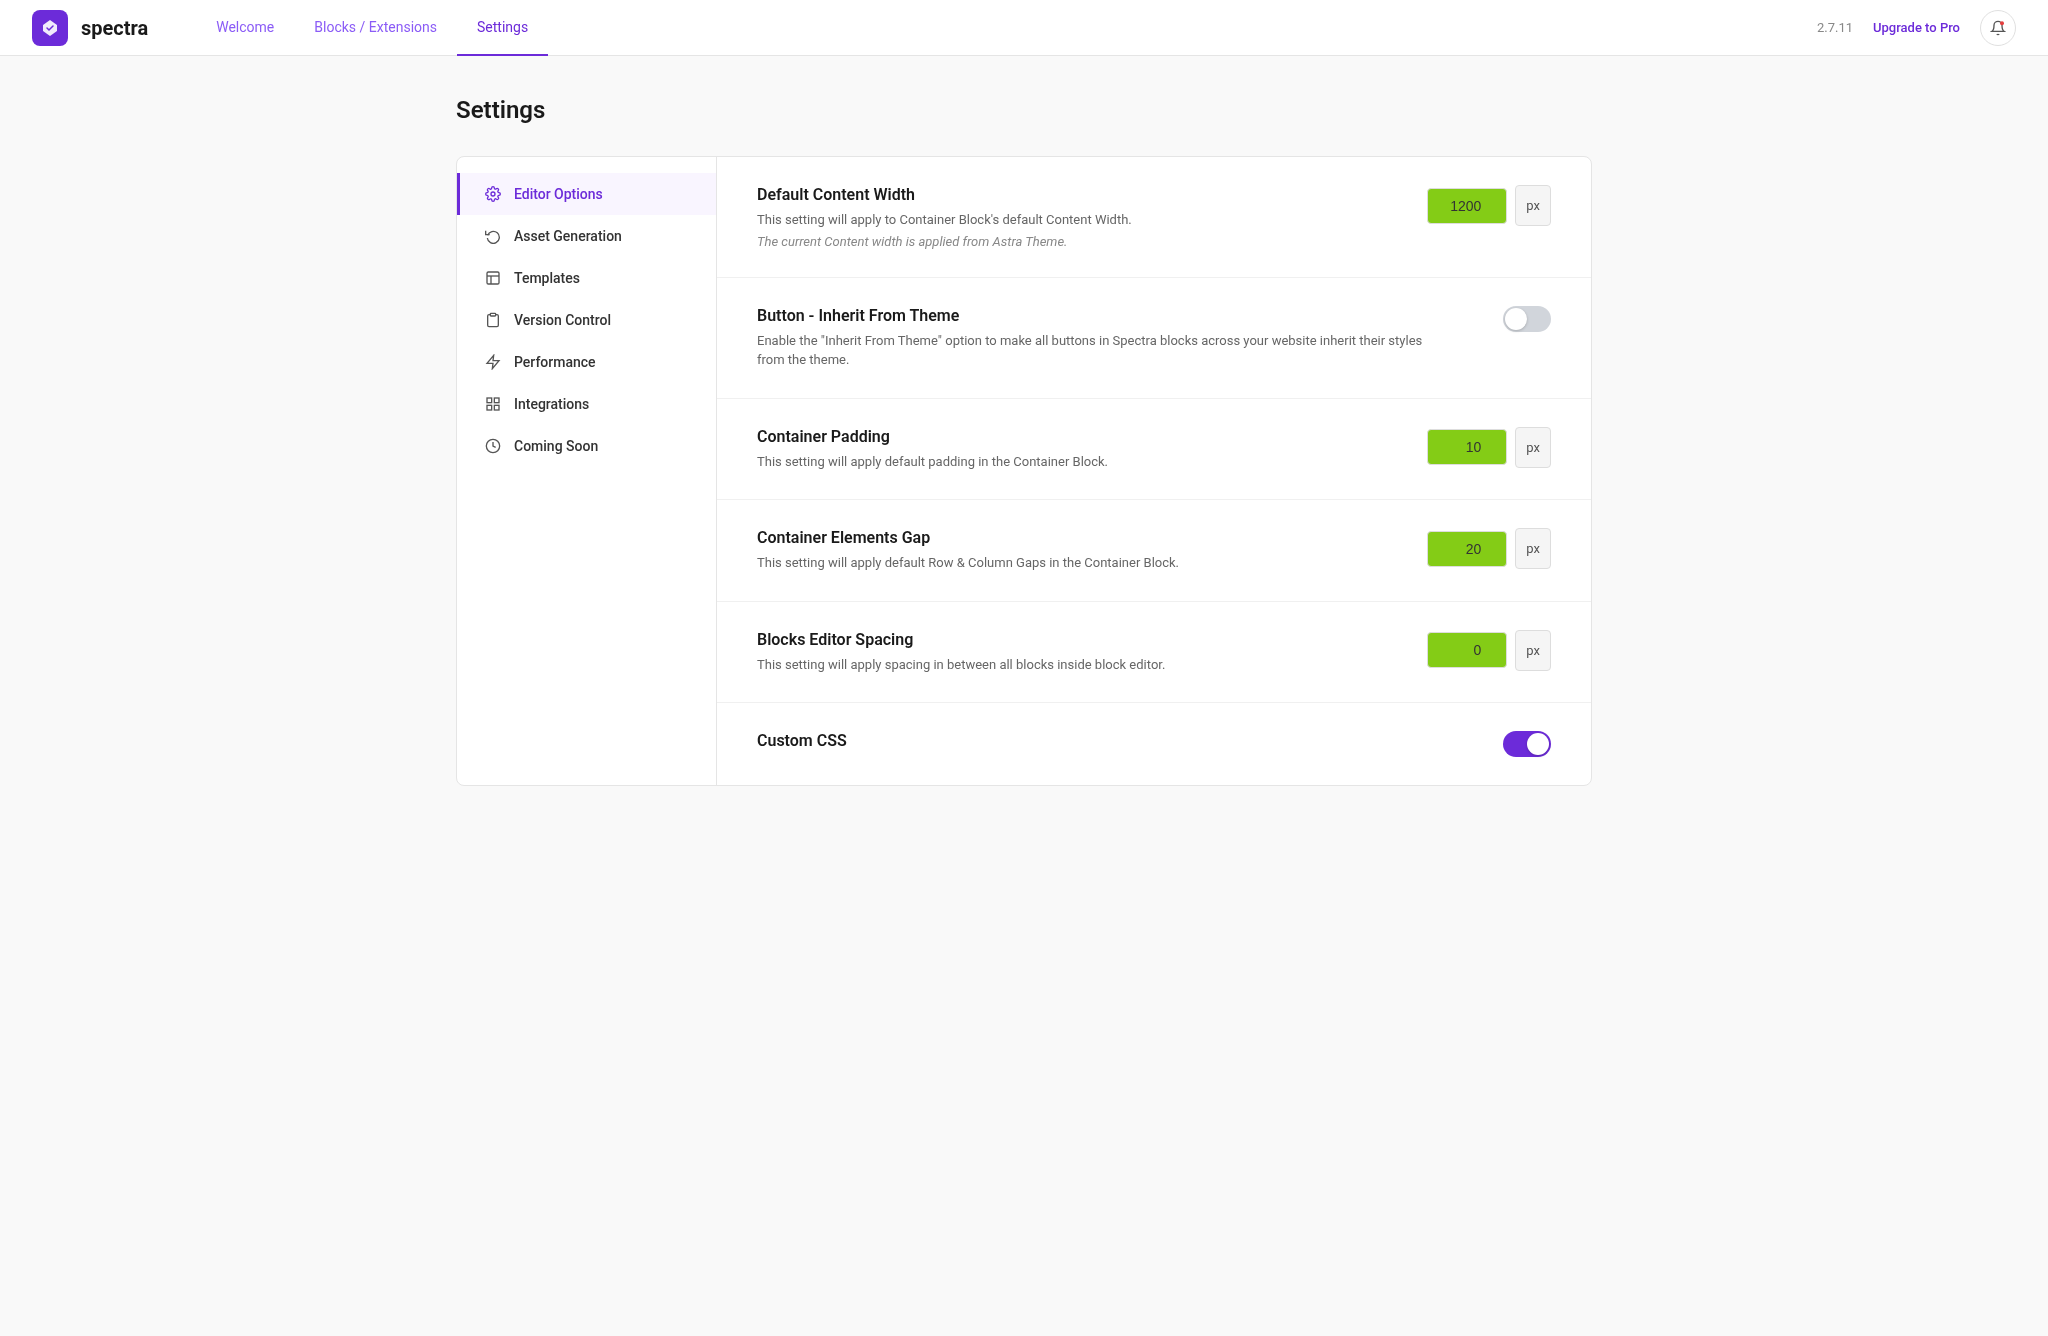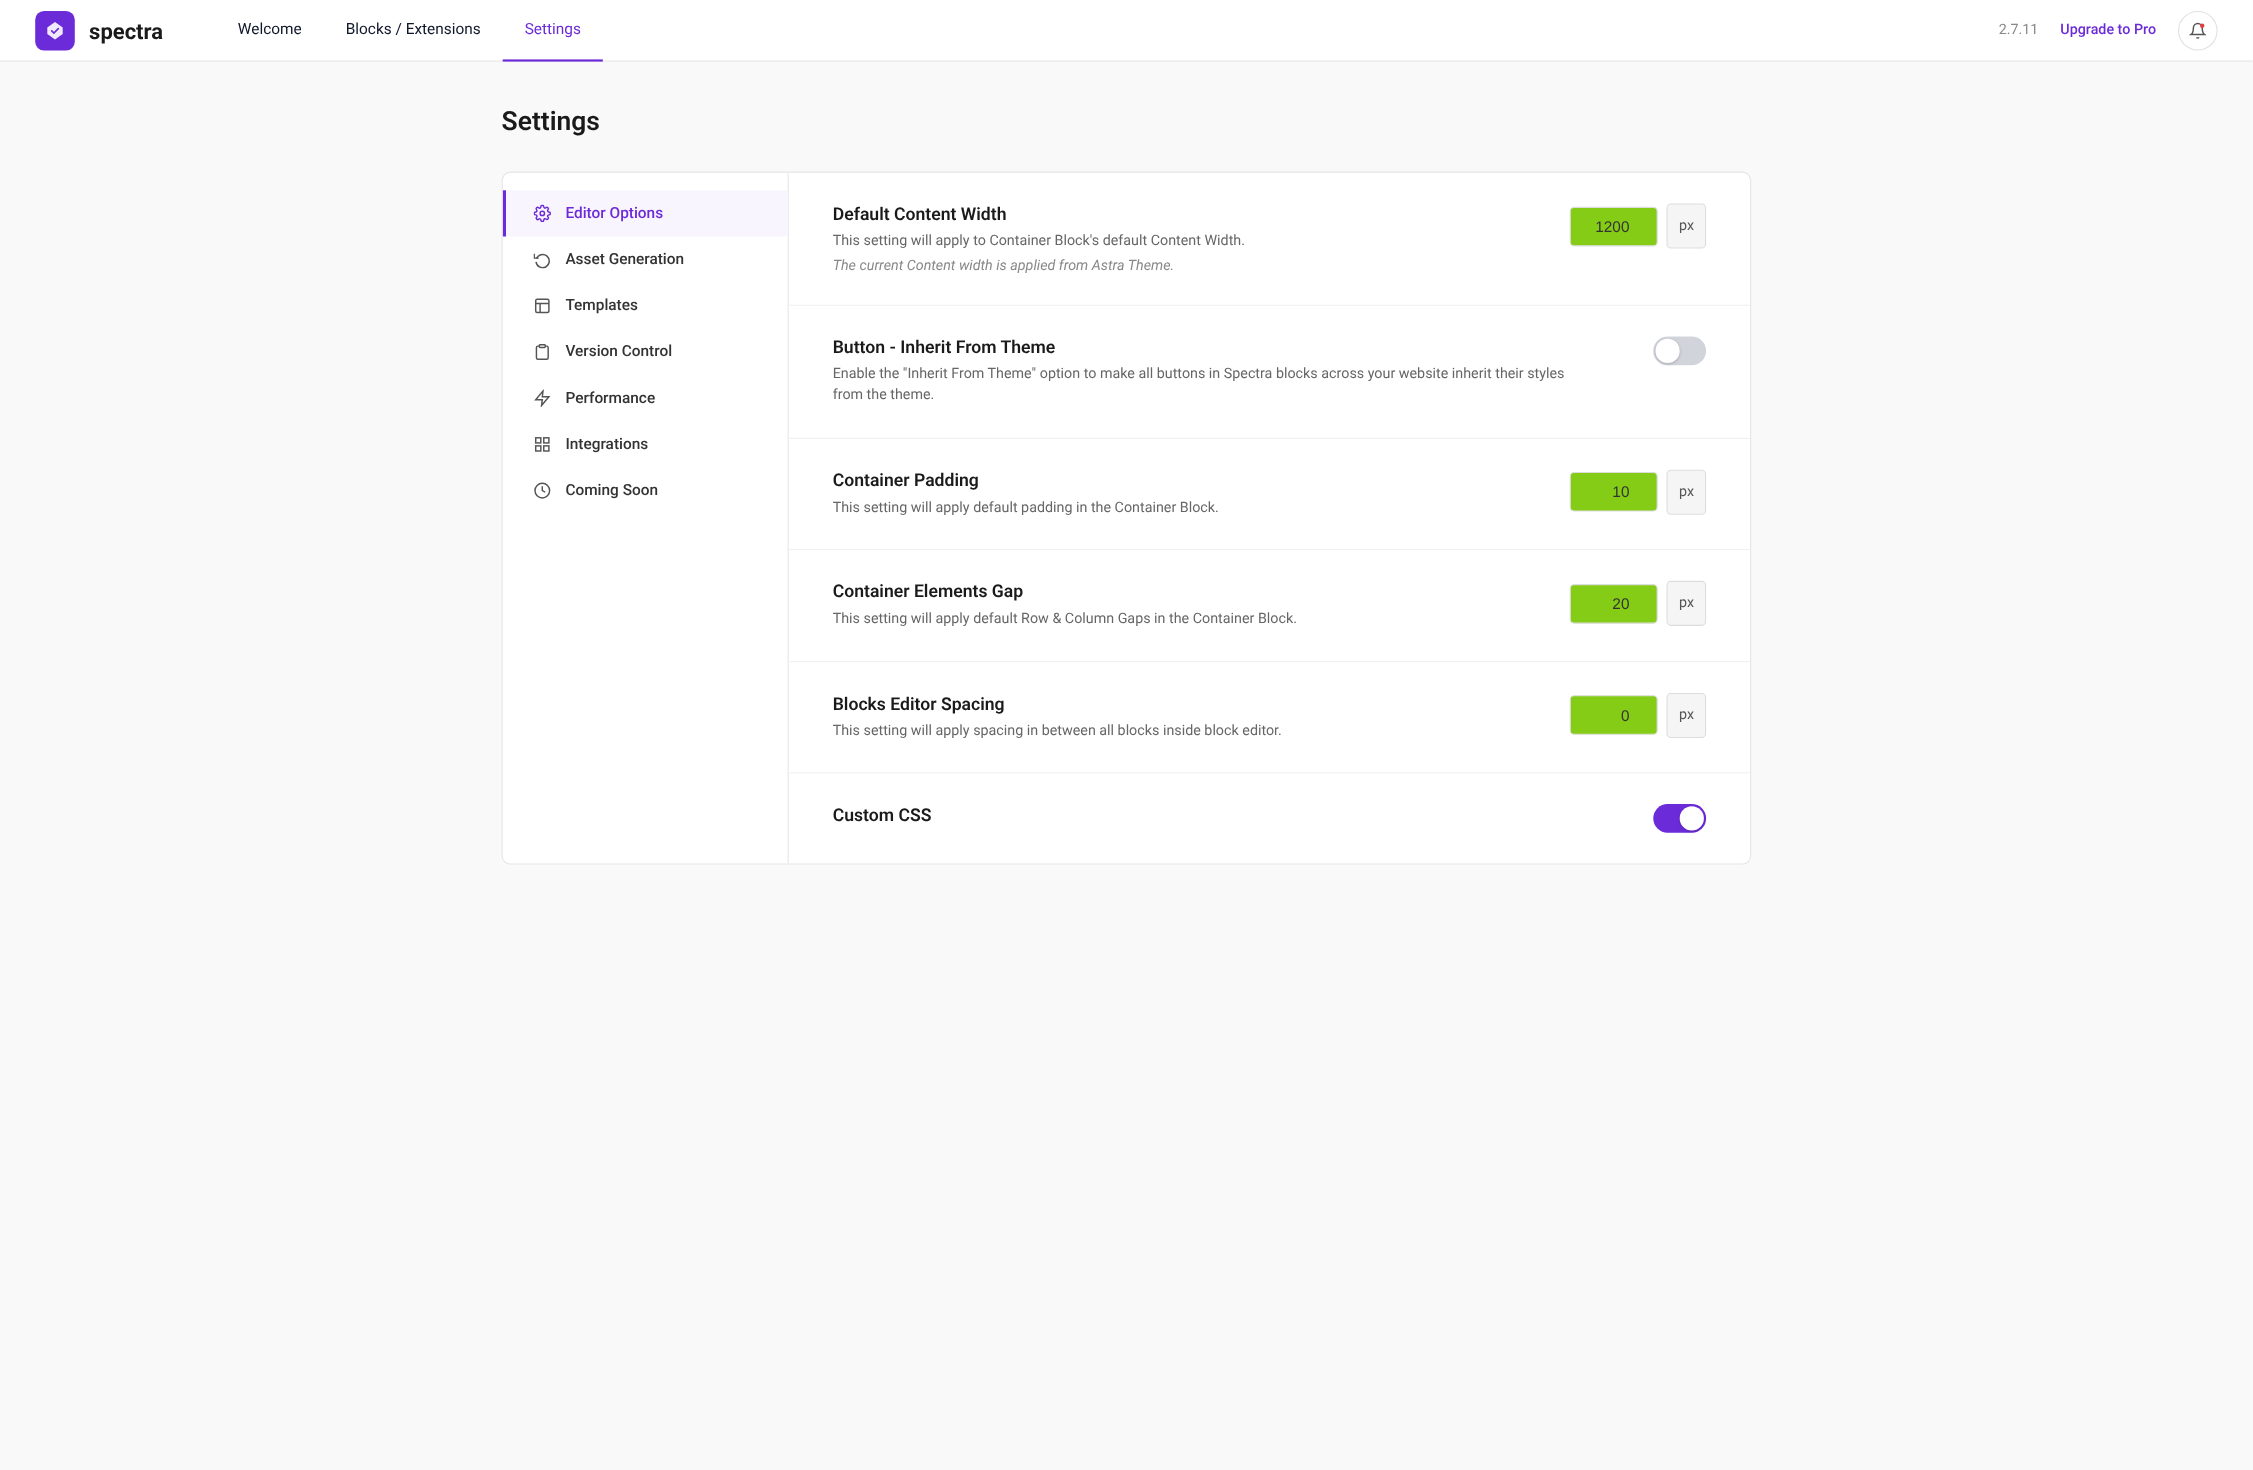--- a/index.html
+++ b/index.html
@@ -43,21 +43,21 @@
       display: flex;
       align-items: center;
       gap: 0;
       flex: 1;
     }
     .nav-link {
       padding: 0 20px;
       height: 56px;
       display: flex;
       align-items: center;
-      color: #0f172a;
+      color: #8b5cf6;
       text-decoration: none;
       font-size: 14px;
       cursor: pointer;
       border-bottom: 2px solid transparent;
     }
     .nav-link.active {
       color: #6c2bd9;
       border-bottom: 2px solid #6c2bd9;
     }
     .nav-right {

